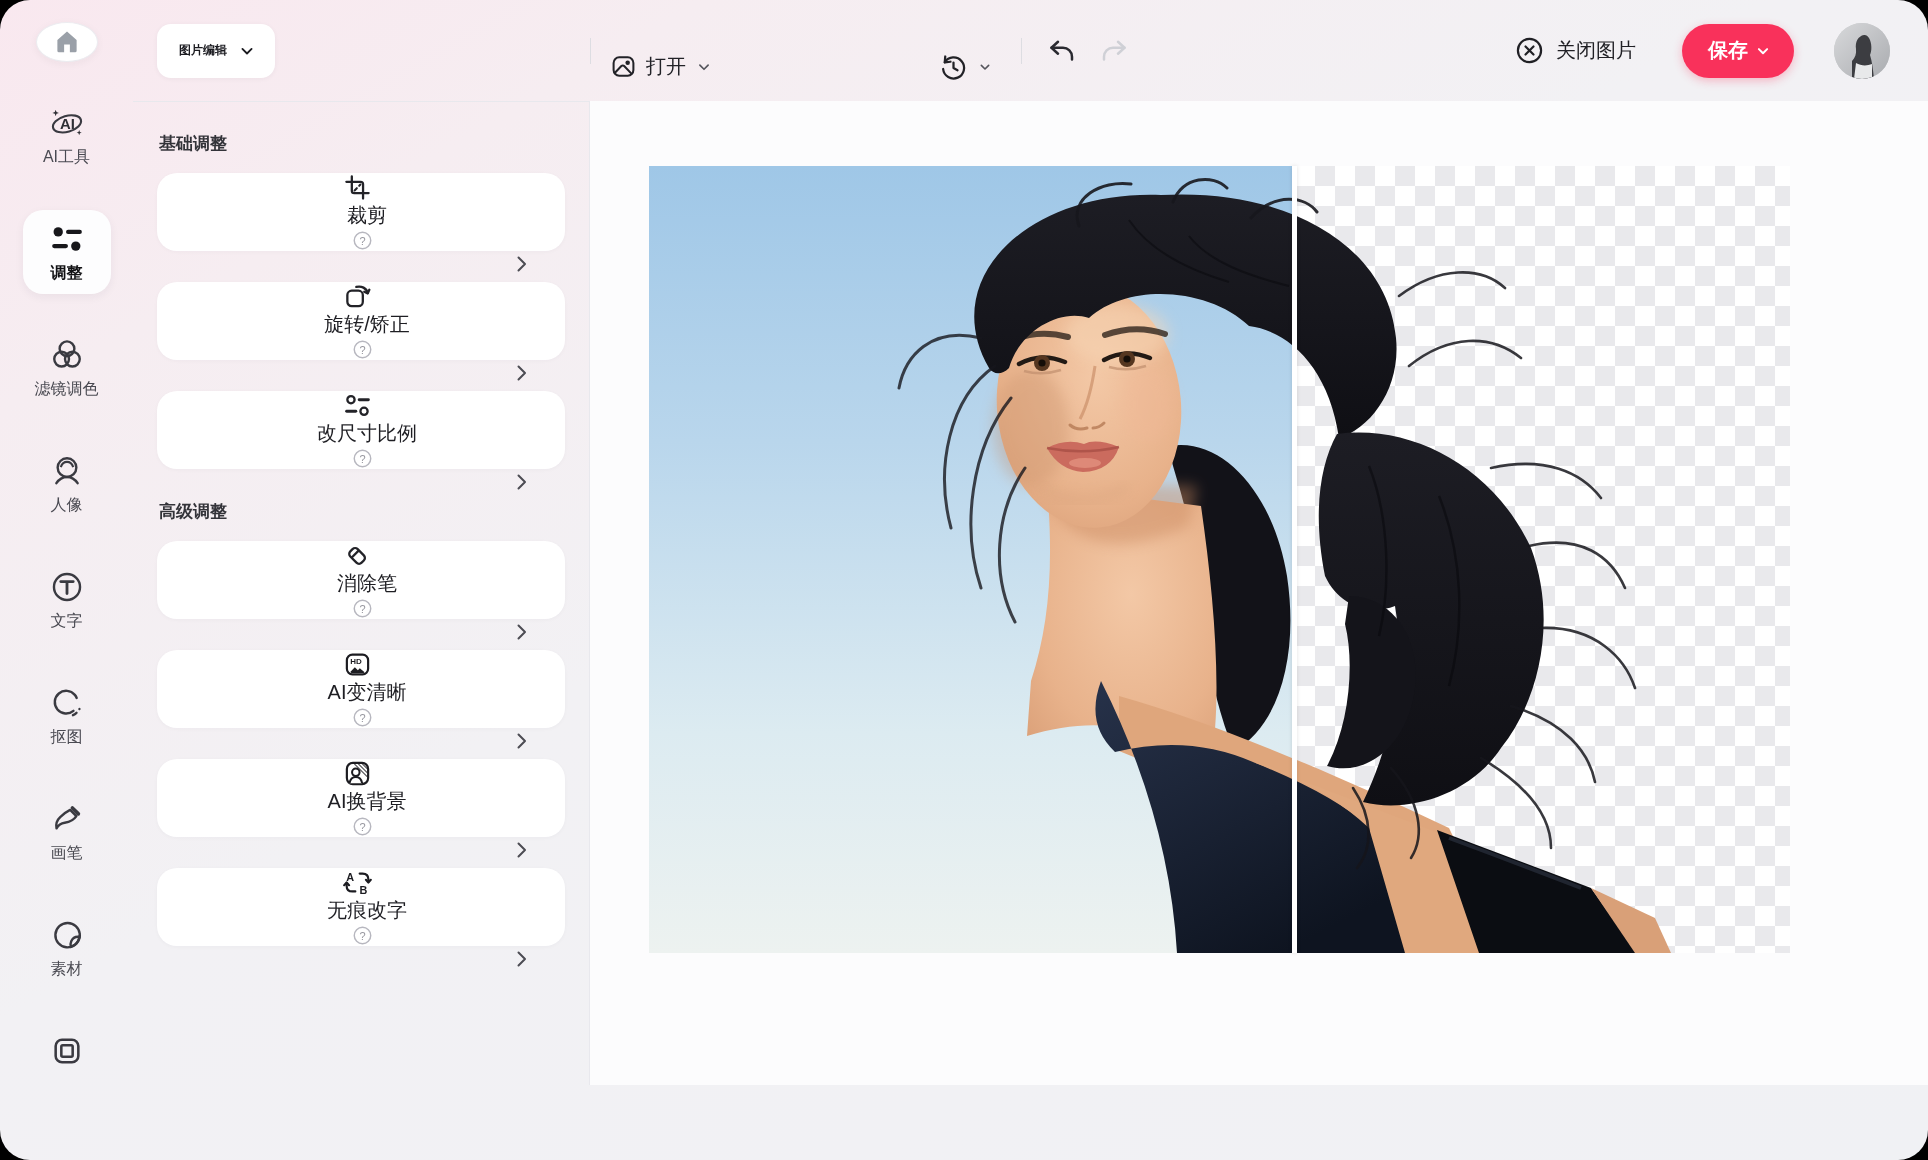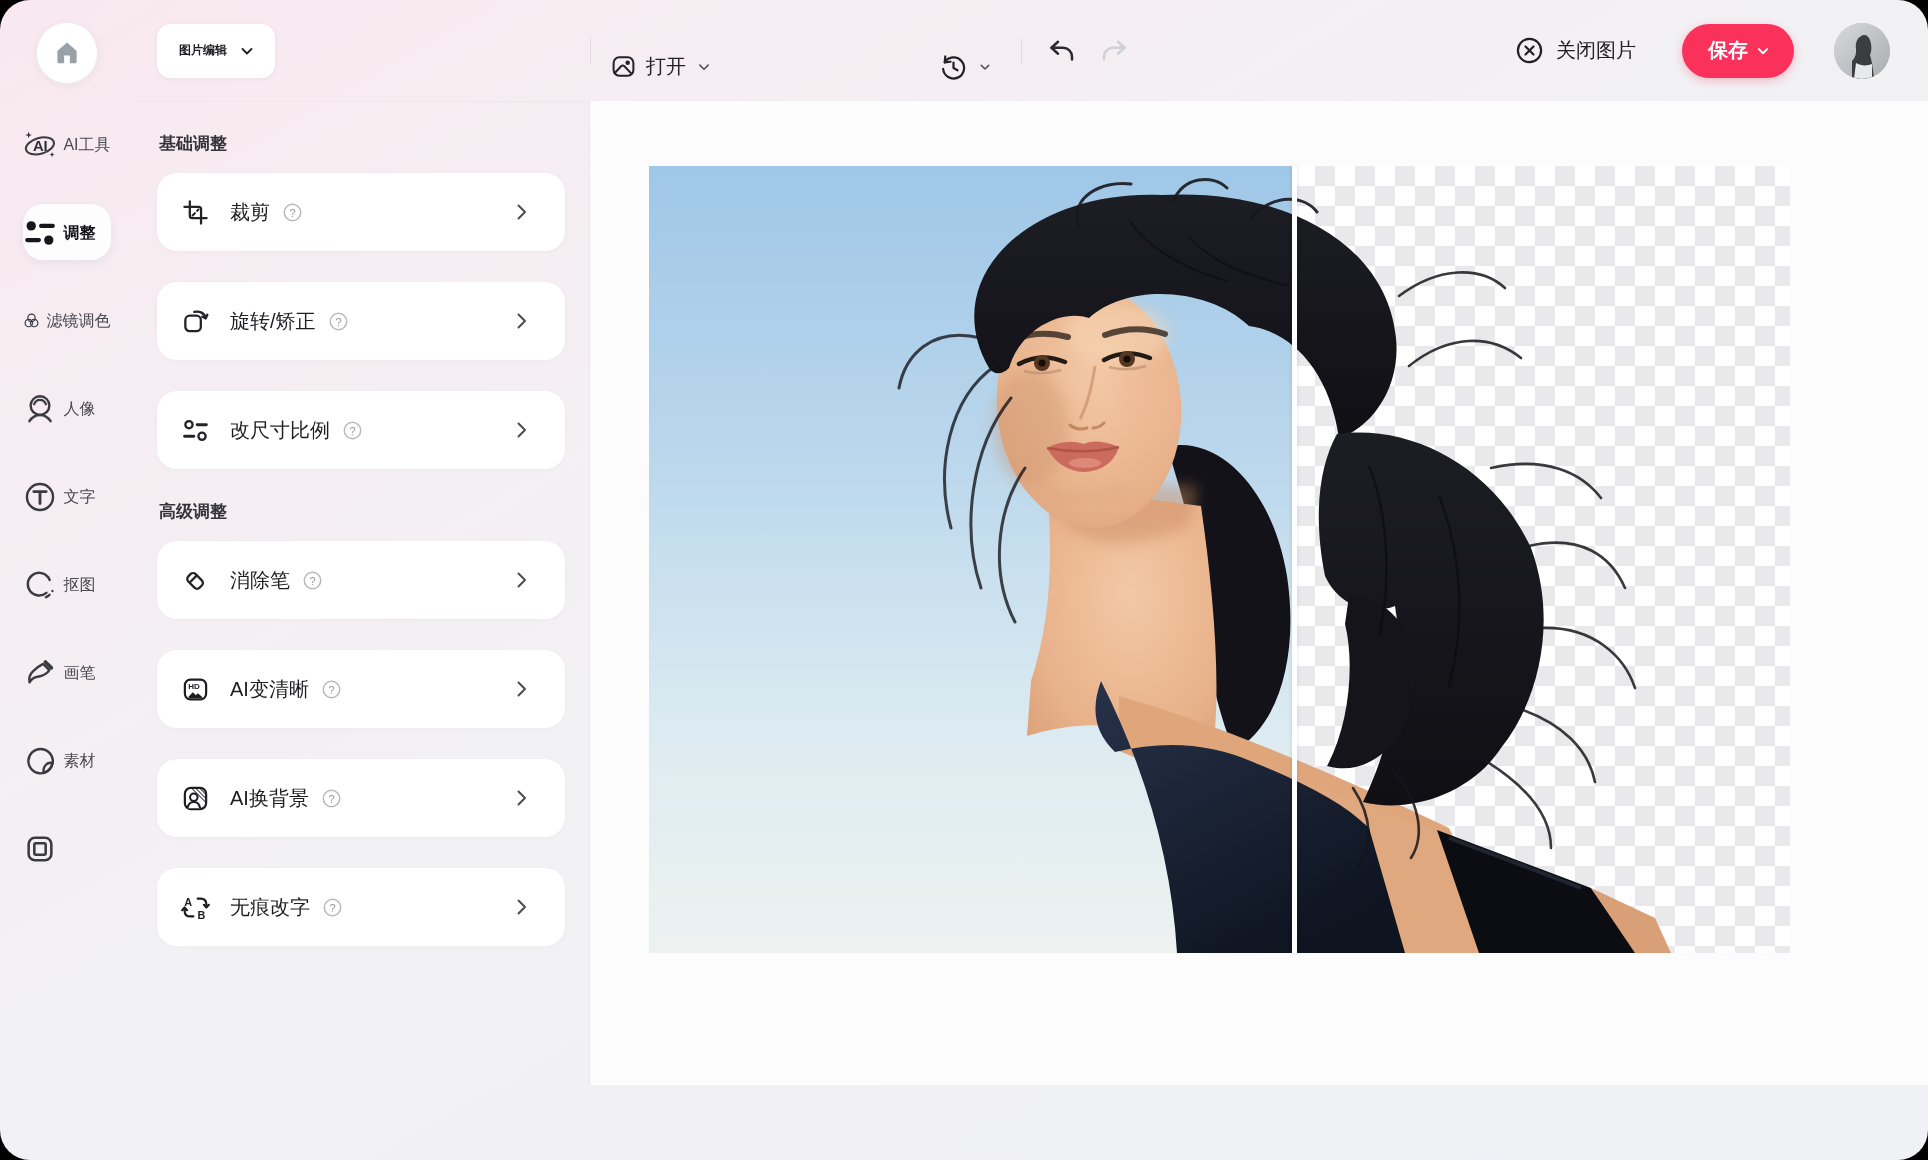--- a/index.html
+++ b/index.html
@@ -8,33 +8,33 @@
     background:linear-gradient(150deg,#f9e8ef 0%,#f6edf1 18%,#f2f1f4 45%,#f0f1f4 100%);
     font-family:"Liberation Sans","DejaVu Sans",sans-serif;color:#1d1d22;}
   
   .logobar{height:75px;display:flex;align-items:center;padding-left:42px;gap:15px;}
   .logo{width:37px;height:37px;border-radius:11px;background:#f8295e;display:flex;align-items:center;justify-content:center;box-shadow:0 2px 6px rgba(248,41,94,.25);}
   .app-title{font-size:21px;font-weight:700;color:#18181c;letter-spacing:2px;}
   
   .body{display:flex;height:1085px;}
   .rail{width:133px;display:flex;flex-direction:column;align-items:center;flex:0 0 auto;}
   .home-btn{width:62px;height:62px;border-radius:50%;background:#fff;border:1px solid #ececf0;display:flex;align-items:center;justify-content:center;margin-top:22px;box-shadow:0 2px 8px rgba(30,30,40,.05);cursor:pointer;}
-  .rail-item{width:88px;margin-top:32px;padding:12px 0 10px;border-radius:20px;display:flex;flex-direction:row;align-items:center;gap:7px;cursor:pointer;}
+  .rail-item{width:88px;margin-top:32px;padding:12px 0 10px;border-radius:20px;display:flex;flex-direction:column;align-items:center;gap:7px;cursor:pointer;}
   .rail-item .rlabel{font-size:16px;color:#4a4a52;white-space:nowrap;}
   .rail-item.active{background:#fdfdfe;box-shadow:0 3px 10px rgba(40,40,60,.06);}
   .rail-item.active .rlabel{color:#121215;font-weight:700;}
   .ricon{width:34px;height:34px;display:block;}
   
   .panel-col{width:457px;flex:0 0 auto;display:flex;flex-direction:column;}
   .panel-head{height:101px;display:flex;align-items:center;padding-left:24px;}
   .mode-btn{background:#fff;height:54px;border-radius:14px;padding:0 18px 0 22px;display:flex;align-items:center;gap:10px;font-size:12px;font-weight:700;color:#1b1b20;box-shadow:0 1px 5px rgba(40,40,60,.05);cursor:pointer;}
   .panel-scroll{flex:1;border-top:1px solid #e8e8ed;border-right:1px solid #e8e8ed;padding:0 24px;overflow:hidden;}
   .section-title{font-size:17px;font-weight:600;color:#333339;margin:30px 2px 18px;}
   .section-title.second{margin-top:30px;}
-  .card{background:#fff;border-radius:20px;height:78px;display:flex;align-items:center;padding:0 32px 0 24px;margin-bottom:31px;box-shadow:0 1px 4px rgba(40,40,60,.03);cursor:pointer;}
+  .card{background:#fff;border-radius:20px;height:78px;display:flex;align-items:center;padding:0 32px 0 24px;margin-bottom:31px;box-shadow:0 1px 4px rgba(40,40,60,.03);cursor:pointer;flex-direction:column;}
   .card .clabel{font-size:20px;color:#1e1e23;margin-left:20px;white-space:nowrap;}
   .cicon{width:29px;height:29px;flex:0 0 auto;}
   .help{width:23px;height:23px;margin-left:11px;flex:0 0 auto;}
   .chev-r{width:24px;height:24px;margin-left:auto;flex:0 0 auto;}
   
   .main{flex:1;display:flex;flex-direction:column;min-width:0;}
   .toolbar{height:101px;display:flex;align-items:center;padding-right:38px;}
   .tsep{width:1px;height:26px;background:#dddde2;flex:0 0 auto;}
   .tool-group{display:flex;align-items:center;gap:9px;font-size:20px;color:#222227;cursor:pointer;margin-top:32px;}
   .open-group{margin-left:19px;}

